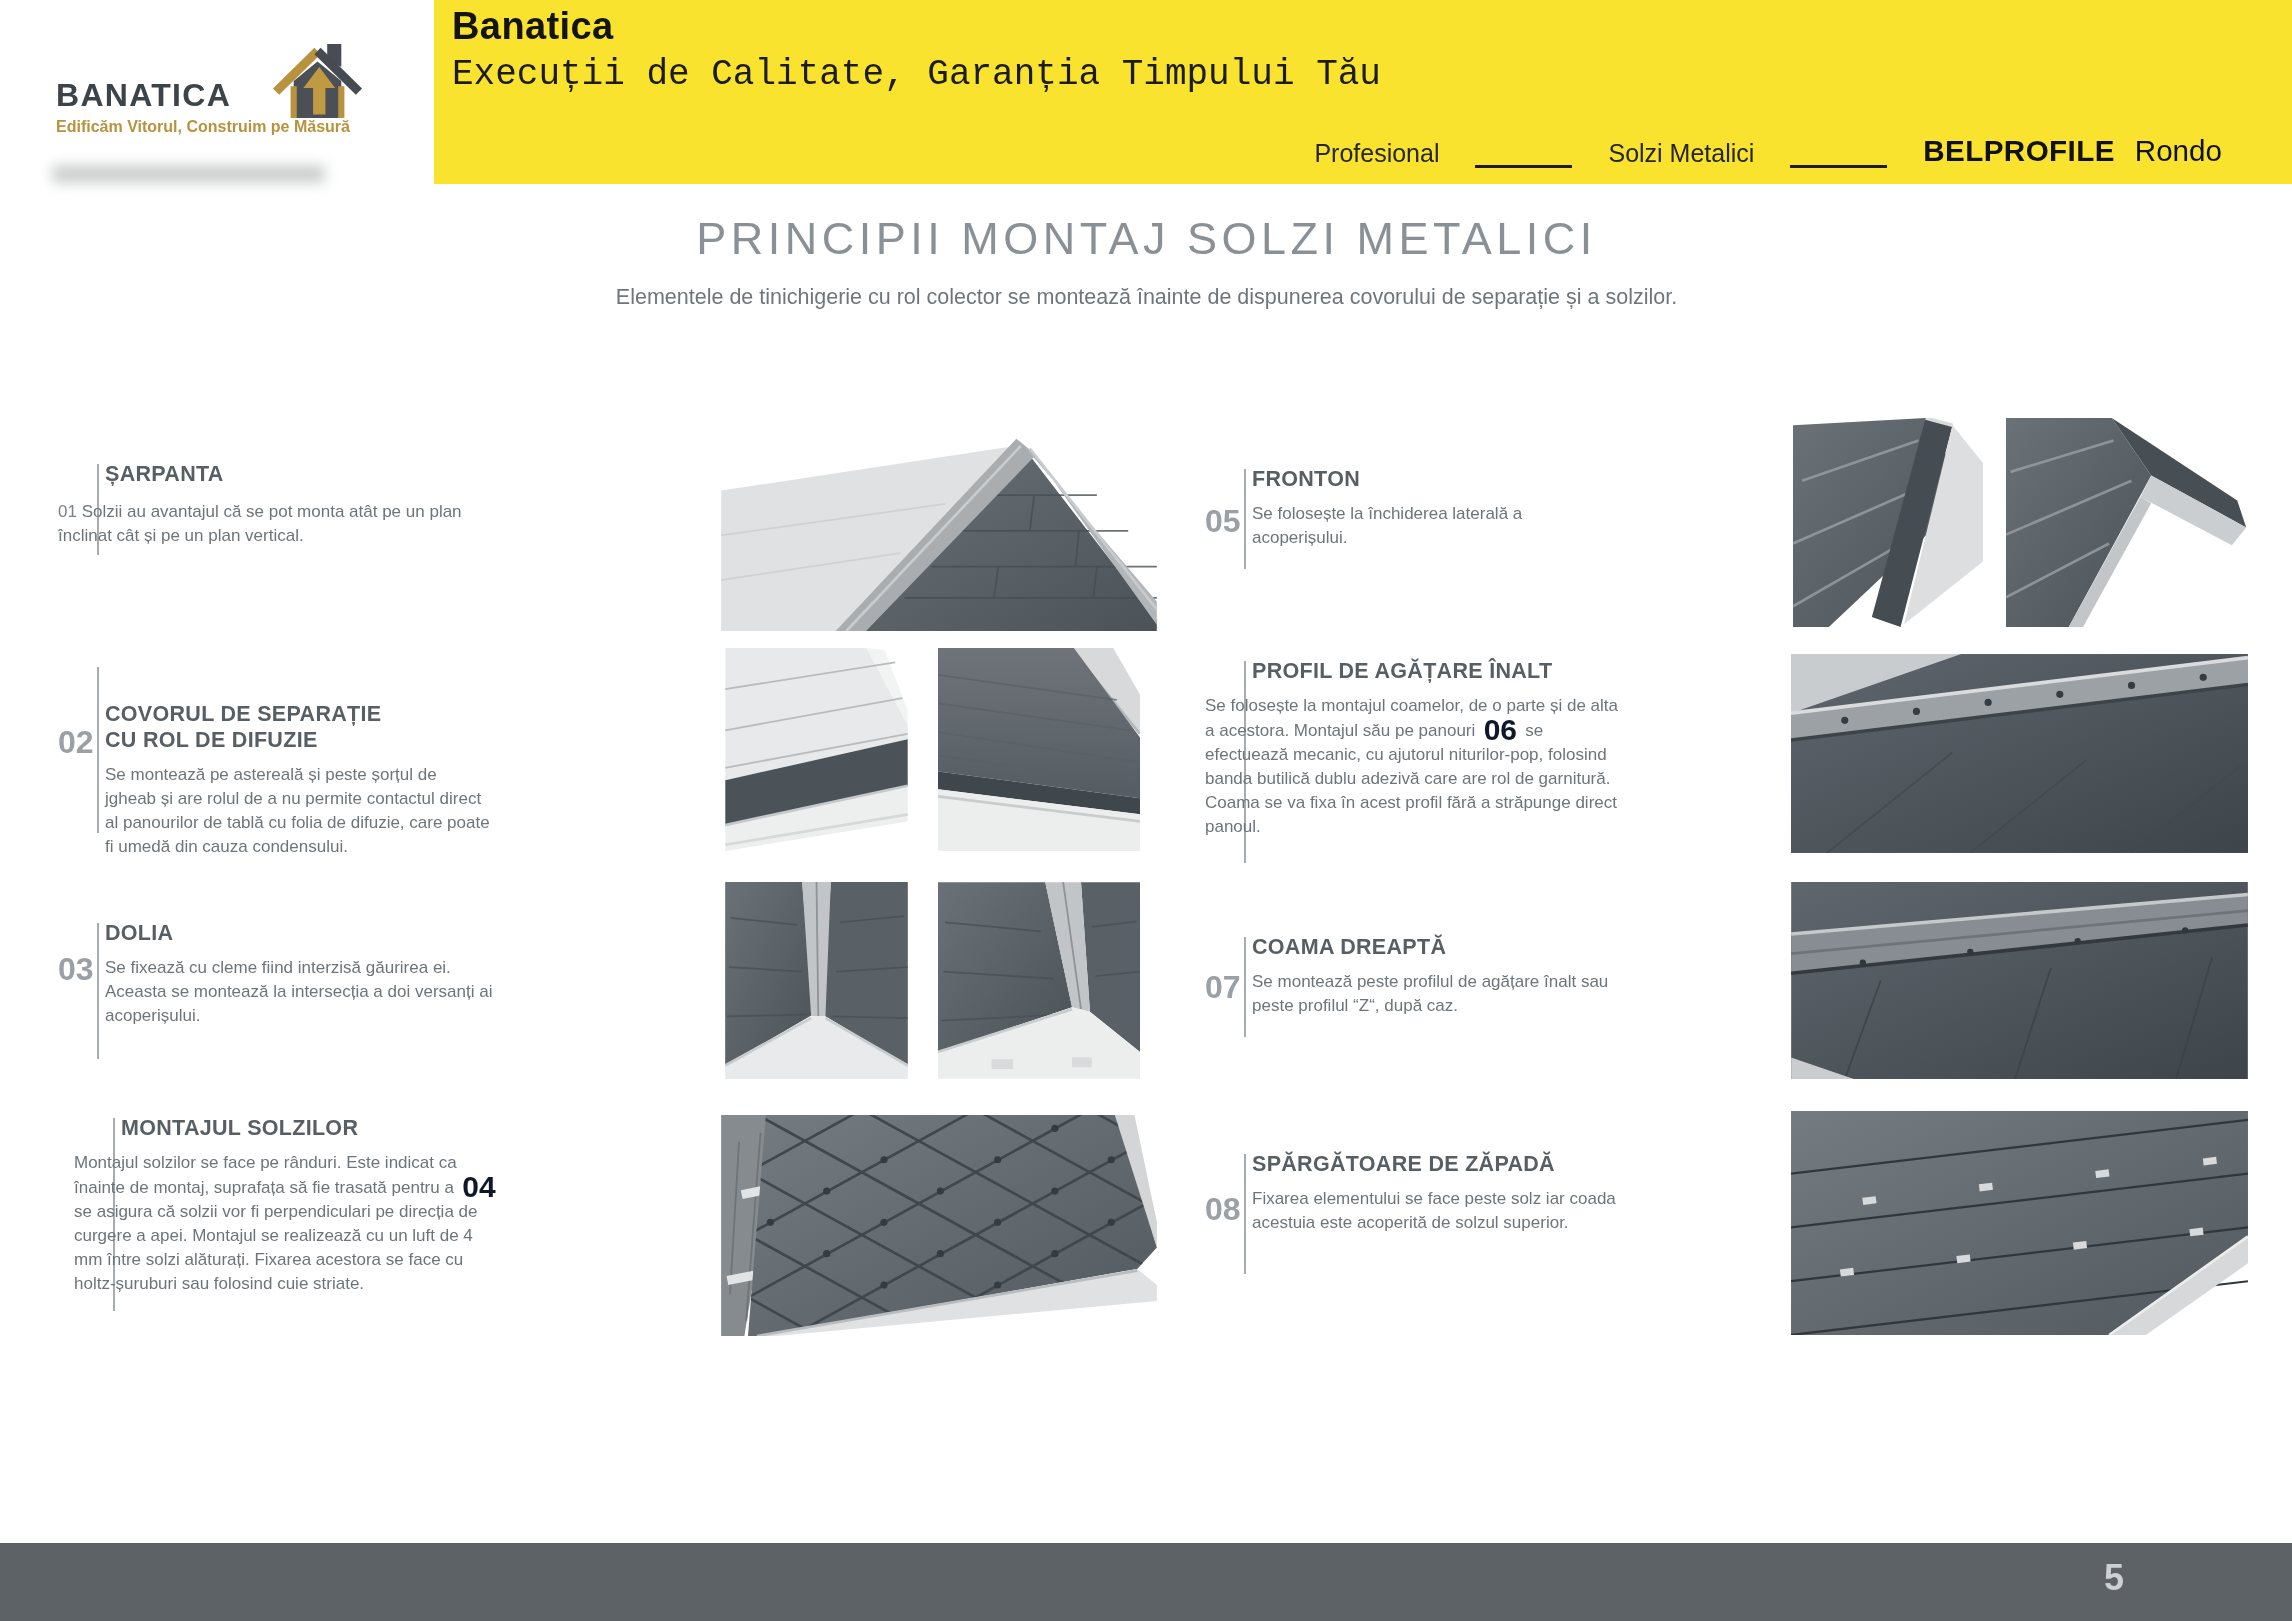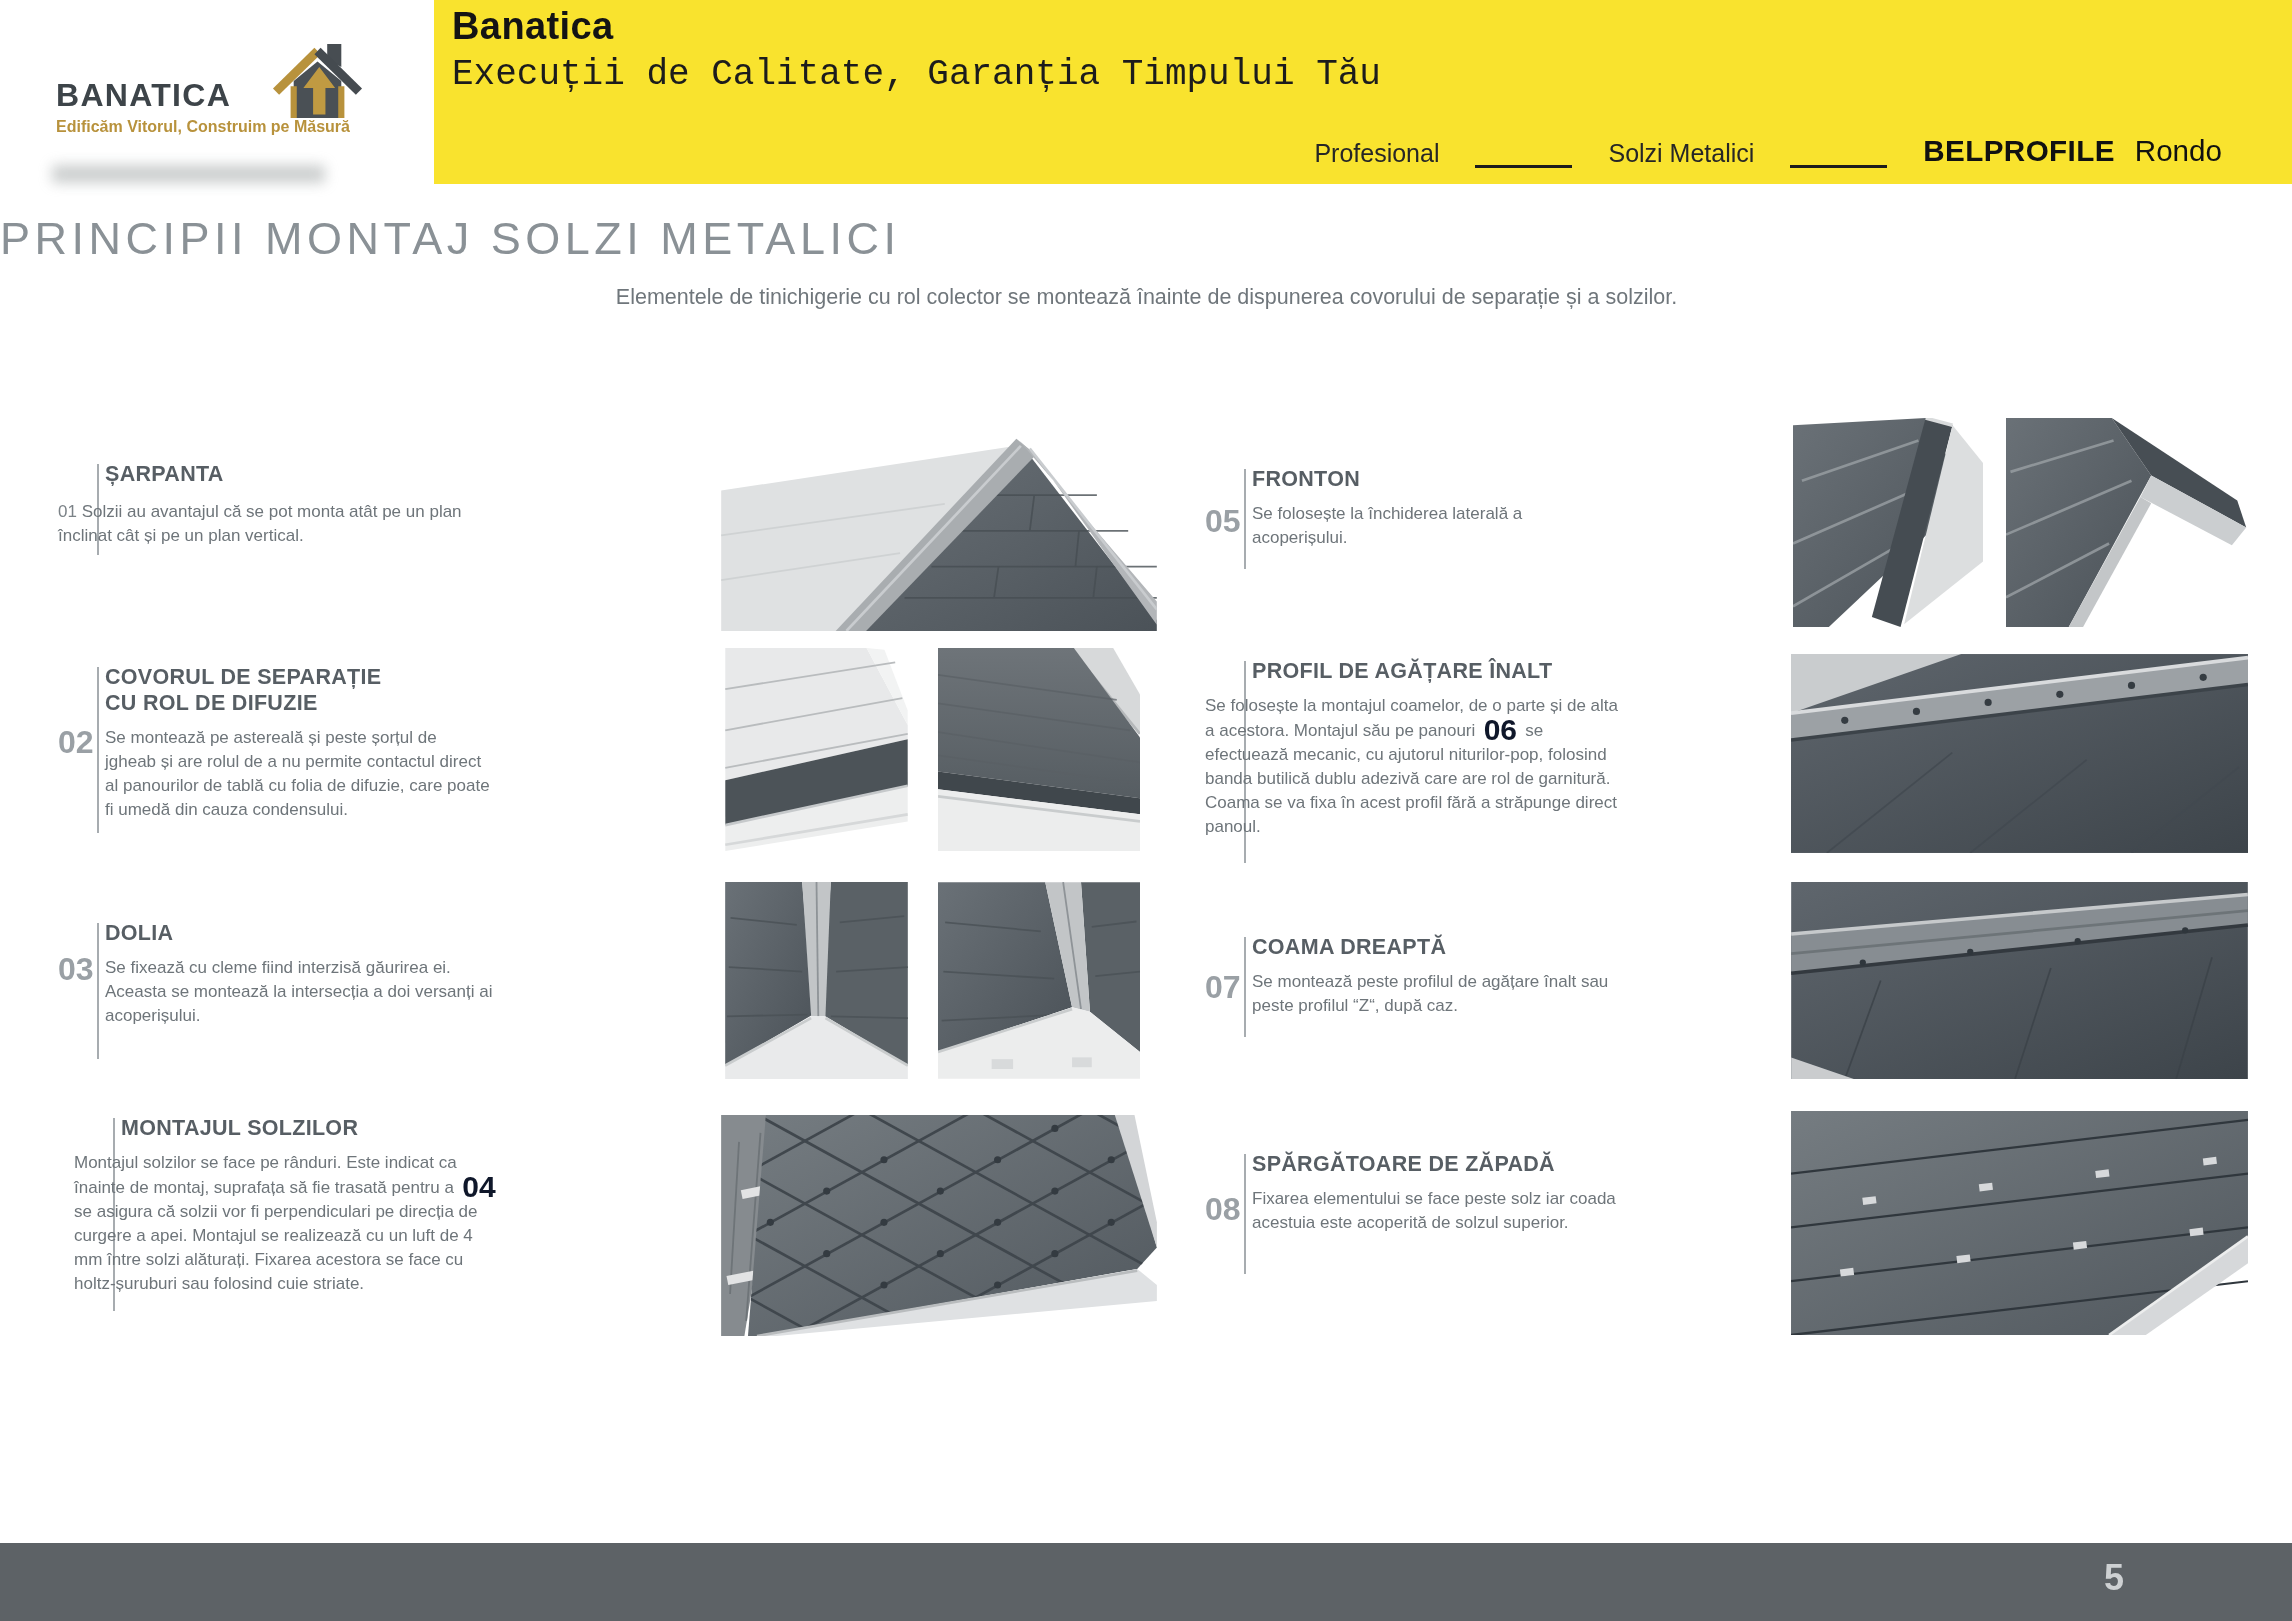--- a/index.html
+++ b/index.html
@@ -14,35 +14,35 @@
   .brand-bold { font-size:29.6px; font-weight:800; color:#111; letter-spacing:0.4px; }
   .brand-light { font-size:29.6px; font-weight:400; color:#111; margin-left:-16px; }
 
   .logo-wrap { position:absolute; left:0; top:0; width:434px; height:206px; }
   .logo-brand { position:absolute; left:56px; top:77px; font-size:32px; font-weight:700; color:#3d4449; letter-spacing:1.3px; }
   .house-icon { position:absolute; left:269px; top:36px; width:97px; height:90px; }
   .logo-tagline { position:absolute; left:56px; top:118px; font-size:16px; font-weight:600; color:#b8923c; white-space:nowrap;text-align:right; }
   .logo-blur { position:absolute; left:52px; top:165px; width:273px; height:18px; background:#a2a7a7; filter:blur(6.3px); opacity:.55; border-radius:3.6px; }
 
   
-  .main-title { position:absolute; left:0; right:0; top:213px; font-size:45px; font-weight:300; letter-spacing:4.5px; color:#8a9196; }
+  .main-title { position:absolute; left:0; right:0; top:213px; text-align:center; font-size:45px; font-weight:300; letter-spacing:4.5px; color:#8a9196; }
   .main-subtitle { position:absolute; left:0; right:0; top:285px; text-align:center; font-size:21.5px; color:#6f767b; }
 
   
   .sec { position:absolute; color:#6e757a; }
   .vline { position:absolute; left:39px; top:1.8px; width:1.8px; background:#a7acb0; z-index:0; }
   .sec-num { position:absolute; left:0; width:41px; font-size:32px; font-weight:700; color:#9aa0a5; z-index:1; }
   .sec-title { position:relative; margin:0 0 9px 47px; font-size:21.5px; font-weight:700; color:#575e64; line-height:1.2; letter-spacing:0.3px; z-index:1; }
   .sec-body { position:relative; margin:0 0 0 47px; font-size:17px; line-height:24px; z-index:1; }
   .sec-body.full { margin-left:0; }
   .num-inline { font-size:30px; font-weight:700; color:#0f172a; padding:0 3.6px; vertical-align:-3.6px; }
   .num-prefix { color:#7b8287; }
 
   #sec01 { left:58px;   top:462px;  width:448px; } #sec01 .vline{height:91px;} #sec01 .sec-body{margin-left:0; margin-top:12.5px;}
-  #sec02 { left:58px;   top:665px;  width:432px; } #sec02 .vline{height:166px;} #sec02 .sec-num{top:59px;} #sec02 .sec-title{max-width:297px;}
+  #sec02 { left:58px;   top:665px;  width:432px; } #sec02 .vline{height:166px;} #sec02 .sec-num{top:59px;} #sec02 .sec-title{max-width:297px;margin-top:37px;}
   #sec03 { left:58px;   top:921px; width:448px; } #sec03 .vline{height:136px;} #sec03 .sec-num{top:30px;}
   #sec04 { left:74px;   top:1116px; width:428px; } #sec04 .vline{height:193px;} #sec04 .sec-body{margin-top:5.4px;}
   #sec05 { left:1205px; top:467px;  width:367px; } #sec05 .vline{height:100px;} #sec05 .sec-num{top:36px;}
   #sec06 { left:1205px; top:659px;  width:421px; } #sec06 .vline{height:202px;} #sec06 .sec-body{margin-top:5.4px;}
   #sec07 { left:1205px; top:935px; width:432px; } #sec07 .vline{height:100px;} #sec07 .sec-num{top:34px;}
   #sec08 { left:1205px; top:1152px; width:432px; } #sec08 .vline{height:120px;} #sec08 .sec-num{top:39px;}
 
   
   .illus { position:absolute; }
   .illus svg { display:block; width:100%; height:100%; }

